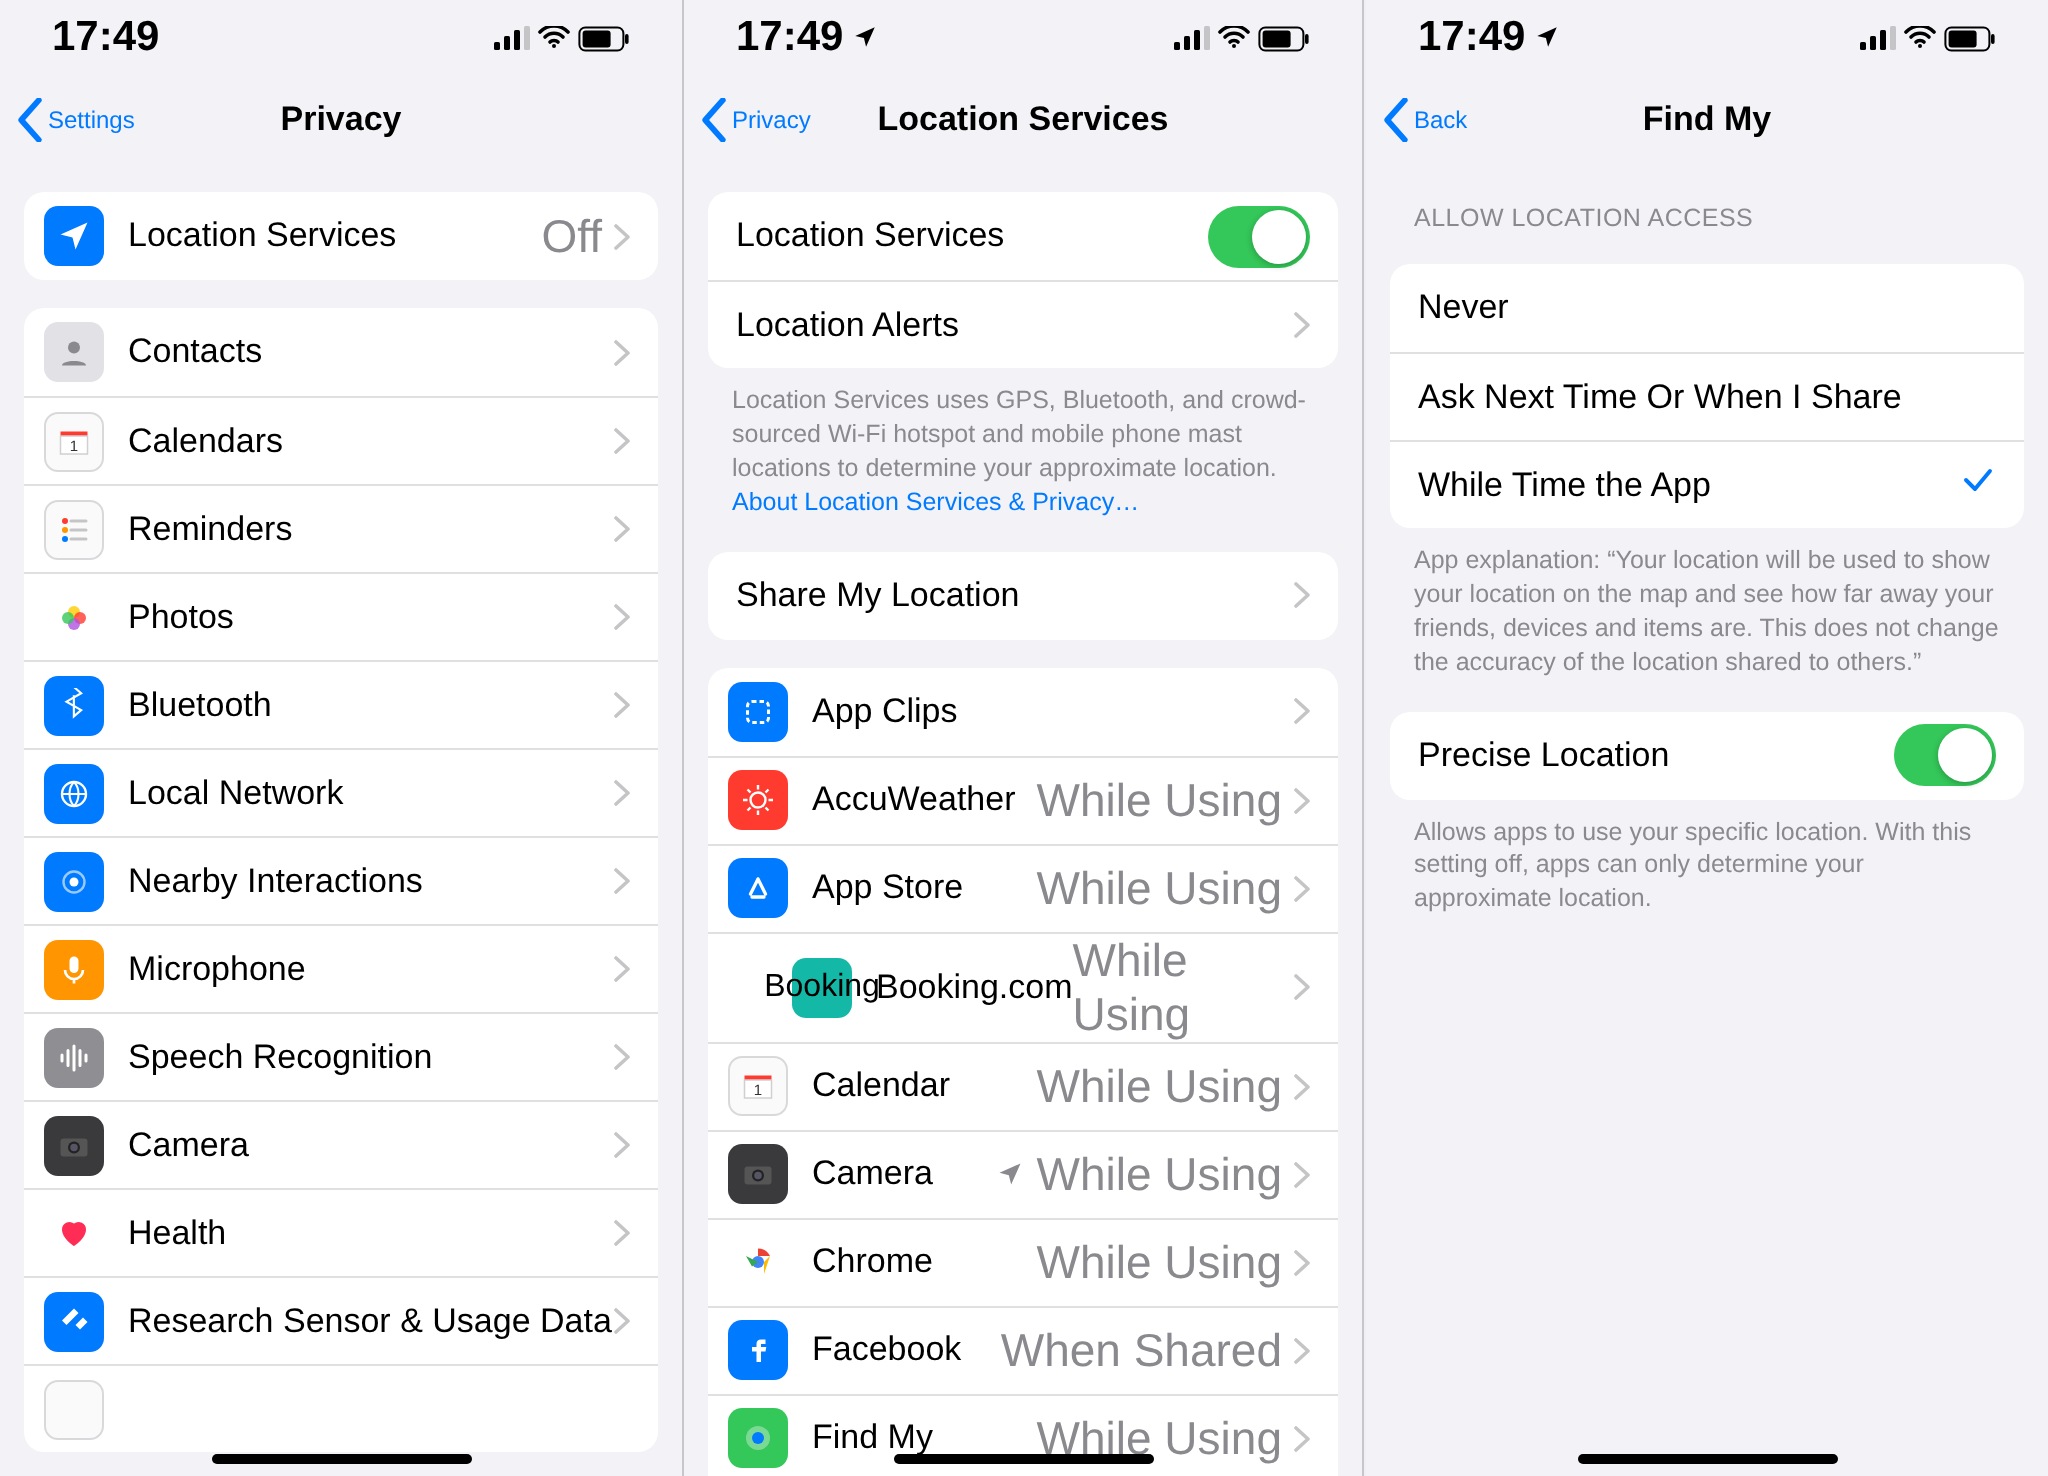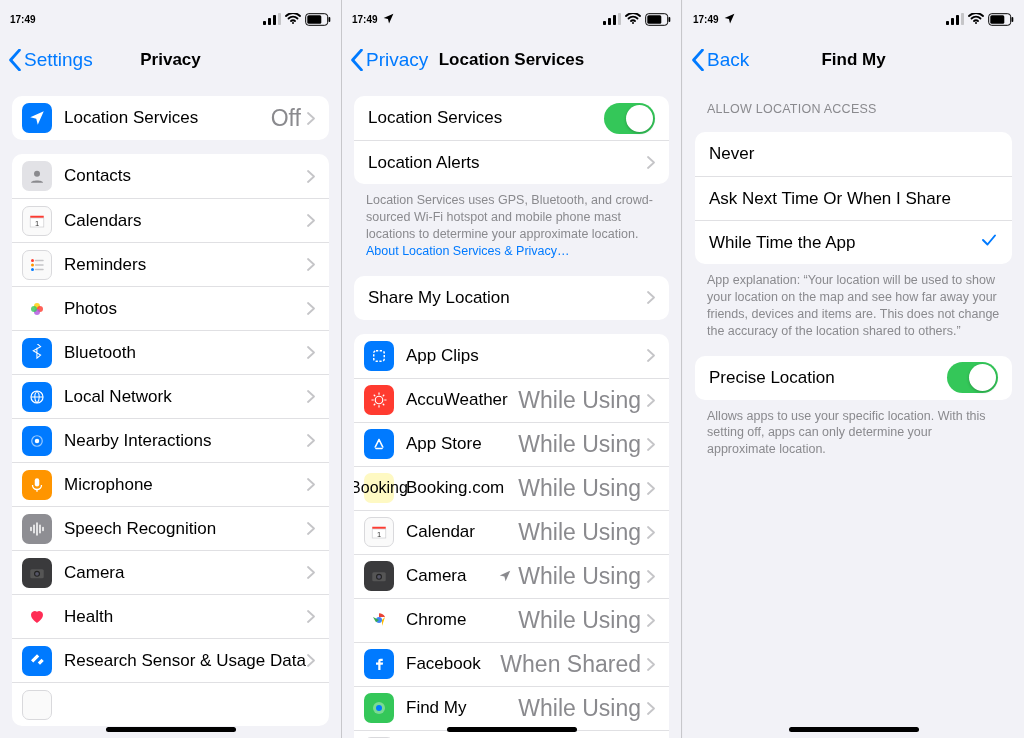--- a/index.html
+++ b/index.html
@@ -19,30 +19,30 @@
     overflow:hidden;
   }
   .phone0 { left:0; }
   .phone1 { left:341px; border-left:1px solid #c7c7cb; border-right:1px solid #c7c7cb; }
   .phone2 { left:683px; }
 
   
   .status-bar {
     height:38px;
     display:flex; justify-content:space-between; 
-    padding:0 10px; font-weight:600; font-size:10px;
+    padding:0 26px; font-weight:600; font-size:21px;
   }
   .sb-left { display:flex; align-items:center; gap:4px; }
   .sb-left svg { width:13px; height:13px; }
   .sb-right { display:flex; align-items:center; gap:4px; }
   .sb-right svg { display:block; }
 
   
   .nav { height:44px; display:flex; align-items:center; position:relative; }
-  .nav-back { position:absolute; left:8px; display:flex; align-items:center; color:#007aff; font-size:19px; gap:2px; }
+  .nav-back { position:absolute; left:8px; display:flex; align-items:center; color:#007aff; font-size:12px; gap:2px; }
   .nav-back svg { width:14px; height:22px; }
   .nav-title { margin:0 auto; font-size:17px; font-weight:600; }
 
   .scroll { position:absolute; top:82px; bottom:0; left:0; right:0; overflow:hidden; }
 
   .group { margin:14px 12px 0 12px; background:#fff; border-radius:10px; overflow:hidden; }
   .group.tight { margin-top:10px; }
   .row {
     display:flex; align-items:center; min-height:44px;
     padding:0 14px; position:relative;
@@ -68,21 +68,21 @@
   .switch .knob { position:absolute; top:2px; right:2px; width:27px; height:27px; border-radius:50%; background:#fff; box-shadow:0 1px 3px rgba(0,0,0,.25); }
 
   .home-ind { position:absolute; bottom:6px; left:50%; transform:translateX(-50%); width:130px; height:5px; border-radius:3px; background:#000; }
 
   
   .bg-blue   { background:#007aff; }
   .bg-orange { background:#ff9500; }
   .bg-grayic { background:#e2e2e6; }
   .bg-red    { background:#ff3b30; }
   .bg-multi  { background:#fff; }
-  .bg-dkblue { background:#fef9c3; }
+  .bg-dkblue { background:#14b8a6;margin-left:32px; }
   .bg-green  { background:#34c759; }
   .bg-white  { background:#fff; }
   .bg-gray   { background:#8e8e93; }
   .bg-dark   { background:#3a3a3c; }
   .bg-bordered { background:#fafafa; border:.5px solid #d9d9dc; }
 </style>
 </head>
 <body>
 
 <div id="root">

